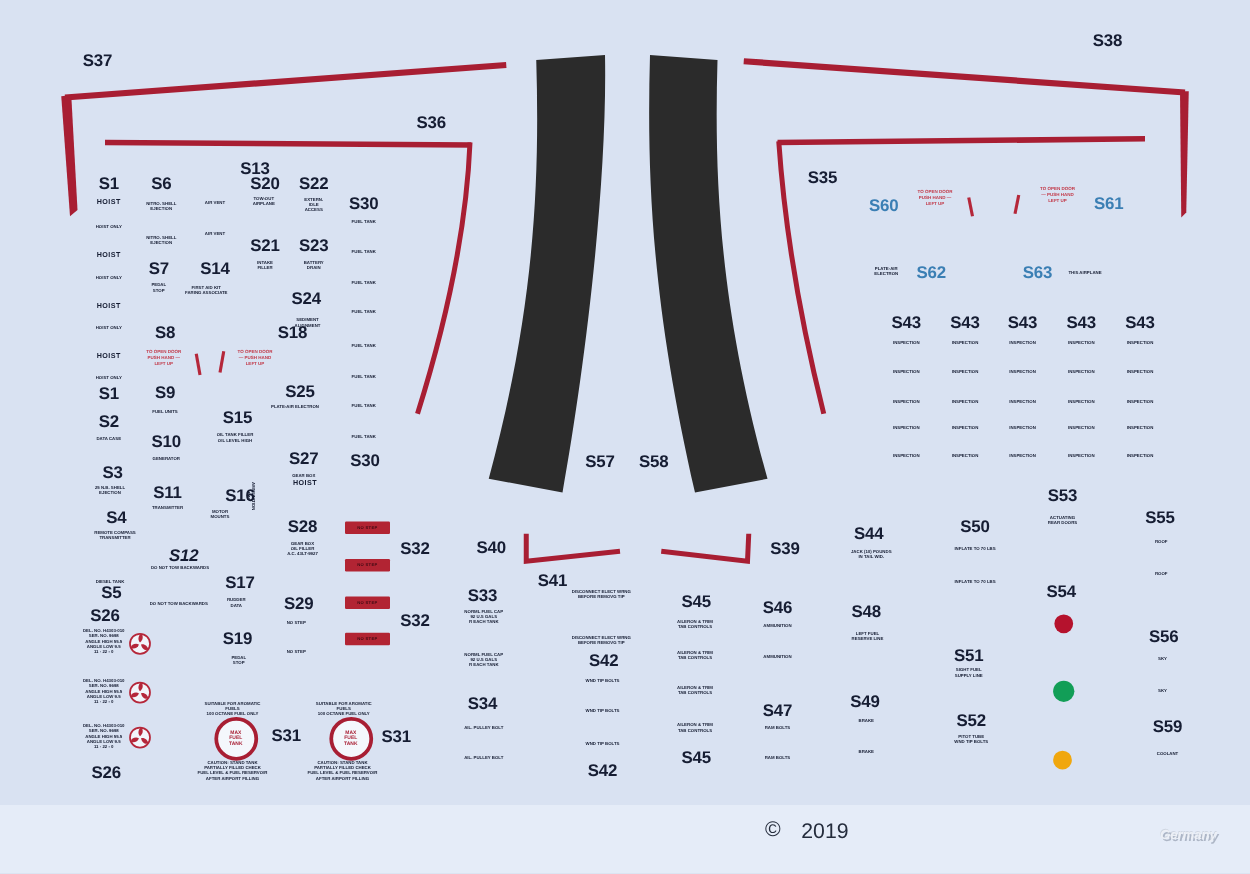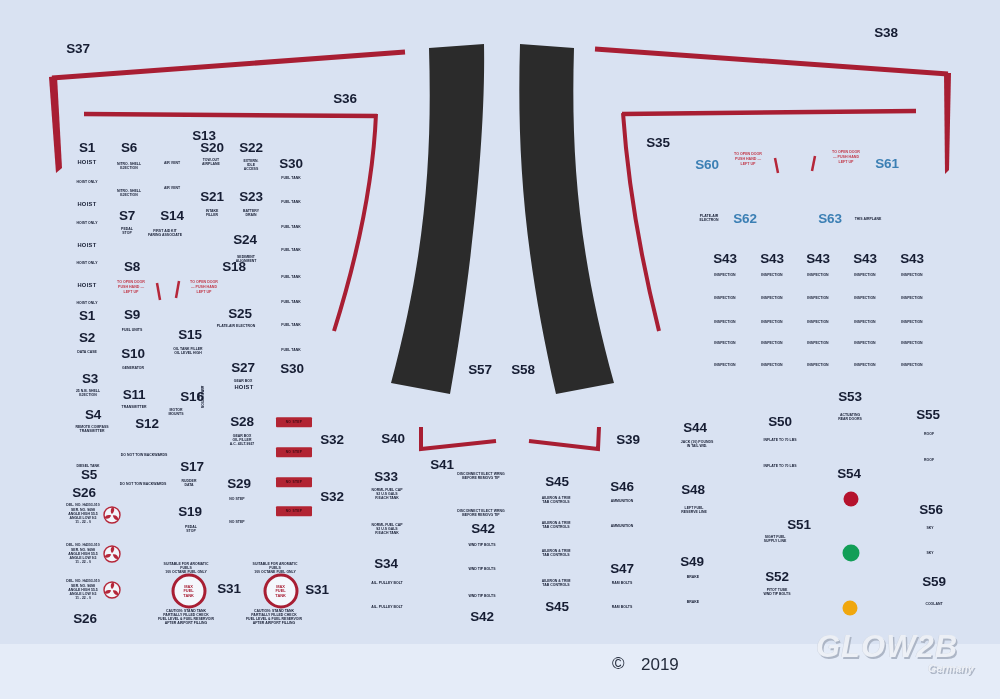--- a/index.html
+++ b/index.html
@@ -92,21 +92,20 @@
         <use href="#petal"></use>
           <use href="#petal" transform="rotate(120)"></use>
           <use href="#petal" transform="rotate(240)"></use>
         </g>
     </g>
   </svg>
 
   <div class="band"></div>
   <div class="copy">©</div>
   <div class="year">2019</div>
-  <div class="wm wm2">GLOW2B</div>
   <div class="wm wm3">Germany</div>
 <div class="lbl" style="left: 78px; top: 48px; text-align: right;">S37</div>
     <div class="lbl" style="left: 886px; top: 32px;">S38</div>
     <div class="lbl" style="left: 345px; top: 98px;">S36</div>
     <div class="lbl" style="left: 658px; top: 98px; margin-top: 44px;">S35</div>
     <div class="lbl" style="left: 87px; top: 147px;">S1</div>
     <div class="lbl" style="left: 129px; top: 147px;">S6</div>
     <div class="lbl" style="left: 172px; top: 135px; margin-left: 32px;">S13</div>
     <div class="lbl" style="left: 212px; top: 147px;">S20</div>
     <div class="lbl" style="left: 251px; top: 147px;">S22</div>
@@ -124,21 +123,21 @@
     <div class="lbl" style="left: 87px; top: 337px;">S2</div>
     <div class="lbl" style="left: 190px; top: 334px;">S15</div>
     <div class="lbl" style="left: 133px; top: 353px;">S10</div>
     <div class="lbl" style="left: 243px; top: 367px;">S27</div>
     <div class="lbl" style="left: 292px; top: 368px;">S30</div>
     <div class="lbl" style="left: 90px; top: 378px;">S3</div>
     <div class="lbl" style="left: 134px; top: 394px;">S11</div>
     <div class="lbl" style="left: 192px; top: 396px;">S16</div>
     <div class="lbl" style="left: 93px; top: 414px;">S4</div>
     <div class="lbl" style="left: 242px; top: 421px;">S28</div>
-    <div class="lbl" style="left: 147px; top: 423px;">S12</div>
+    <div class="lbl" style="left: 147px; top: 444px; font-style: italic;">S12</div>
     <div class="lbl" style="left: 89px; top: 474px;">S5</div>
     <div class="lbl" style="left: 192px; top: 466px;">S17</div>
     <div class="lbl" style="left: 239px; top: 483px;">S29</div>
     <div class="lbl" style="left: 84px; top: 492px;">S26</div>
     <div class="lbl" style="left: 332px; top: 439px;">S32</div>
     <div class="lbl" style="left: 332px; top: 496px;">S32</div>
     <div class="lbl" style="left: 190px; top: 511px;">S19</div>
     <div class="lbl" style="left: 85px; top: 618px;">S26</div>
     <div class="lbl" style="left: 229px; top: 588px;">S31</div>
     <div class="lbl" style="left: 317px; top: 589px;">S31</div>
@@ -150,21 +149,21 @@
     <div class="lbl" style="left: 386px; top: 563px;">S34</div>
     <div class="lbl" style="left: 628px; top: 439px;">S39</div>
     <div class="lbl" style="left: 557px; top: 481px;">S45</div>
     <div class="lbl" style="left: 557px; top: 606px;">S45</div>
     <div class="lbl" style="left: 622px; top: 486px;">S46</div>
     <div class="lbl" style="left: 622px; top: 568px;">S47</div>
     <div class="lbl" style="left: 695px; top: 427px;">S44</div>
     <div class="lbl" style="left: 693px; top: 489px;">S48</div>
     <div class="lbl" style="left: 692px; top: 561px;">S49</div>
     <div class="lbl" style="left: 780px; top: 421px;">S50</div>
-    <div class="lbl" style="left: 775px; top: 524px; margin-left: 24px;">S51</div>
+    <div class="lbl" style="left: 775px; top: 524px;">S51</div>
     <div class="lbl" style="left: 777px; top: 576px;">S52</div>
     <div class="lbl" style="left: 850px; top: 396px;">S53</div>
     <div class="lbl" style="left: 849px; top: 473px;">S54</div>
     <div class="lbl" style="left: 928px; top: 414px;">S55</div>
     <div class="lbl" style="left: 931px; top: 509px;">S56</div>
     <div class="lbl" style="left: 934px; top: 581px;">S59</div>
     <div class="lbl" style="left: 480px; top: 369px;">S57</div>
     <div class="lbl" style="left: 523px; top: 369px;">S58</div>
     <div class="lbl blue" style="left: 707px; top: 164px;">S60</div>
     <div class="lbl blue" style="left: 887px; top: 163px;">S61</div>

